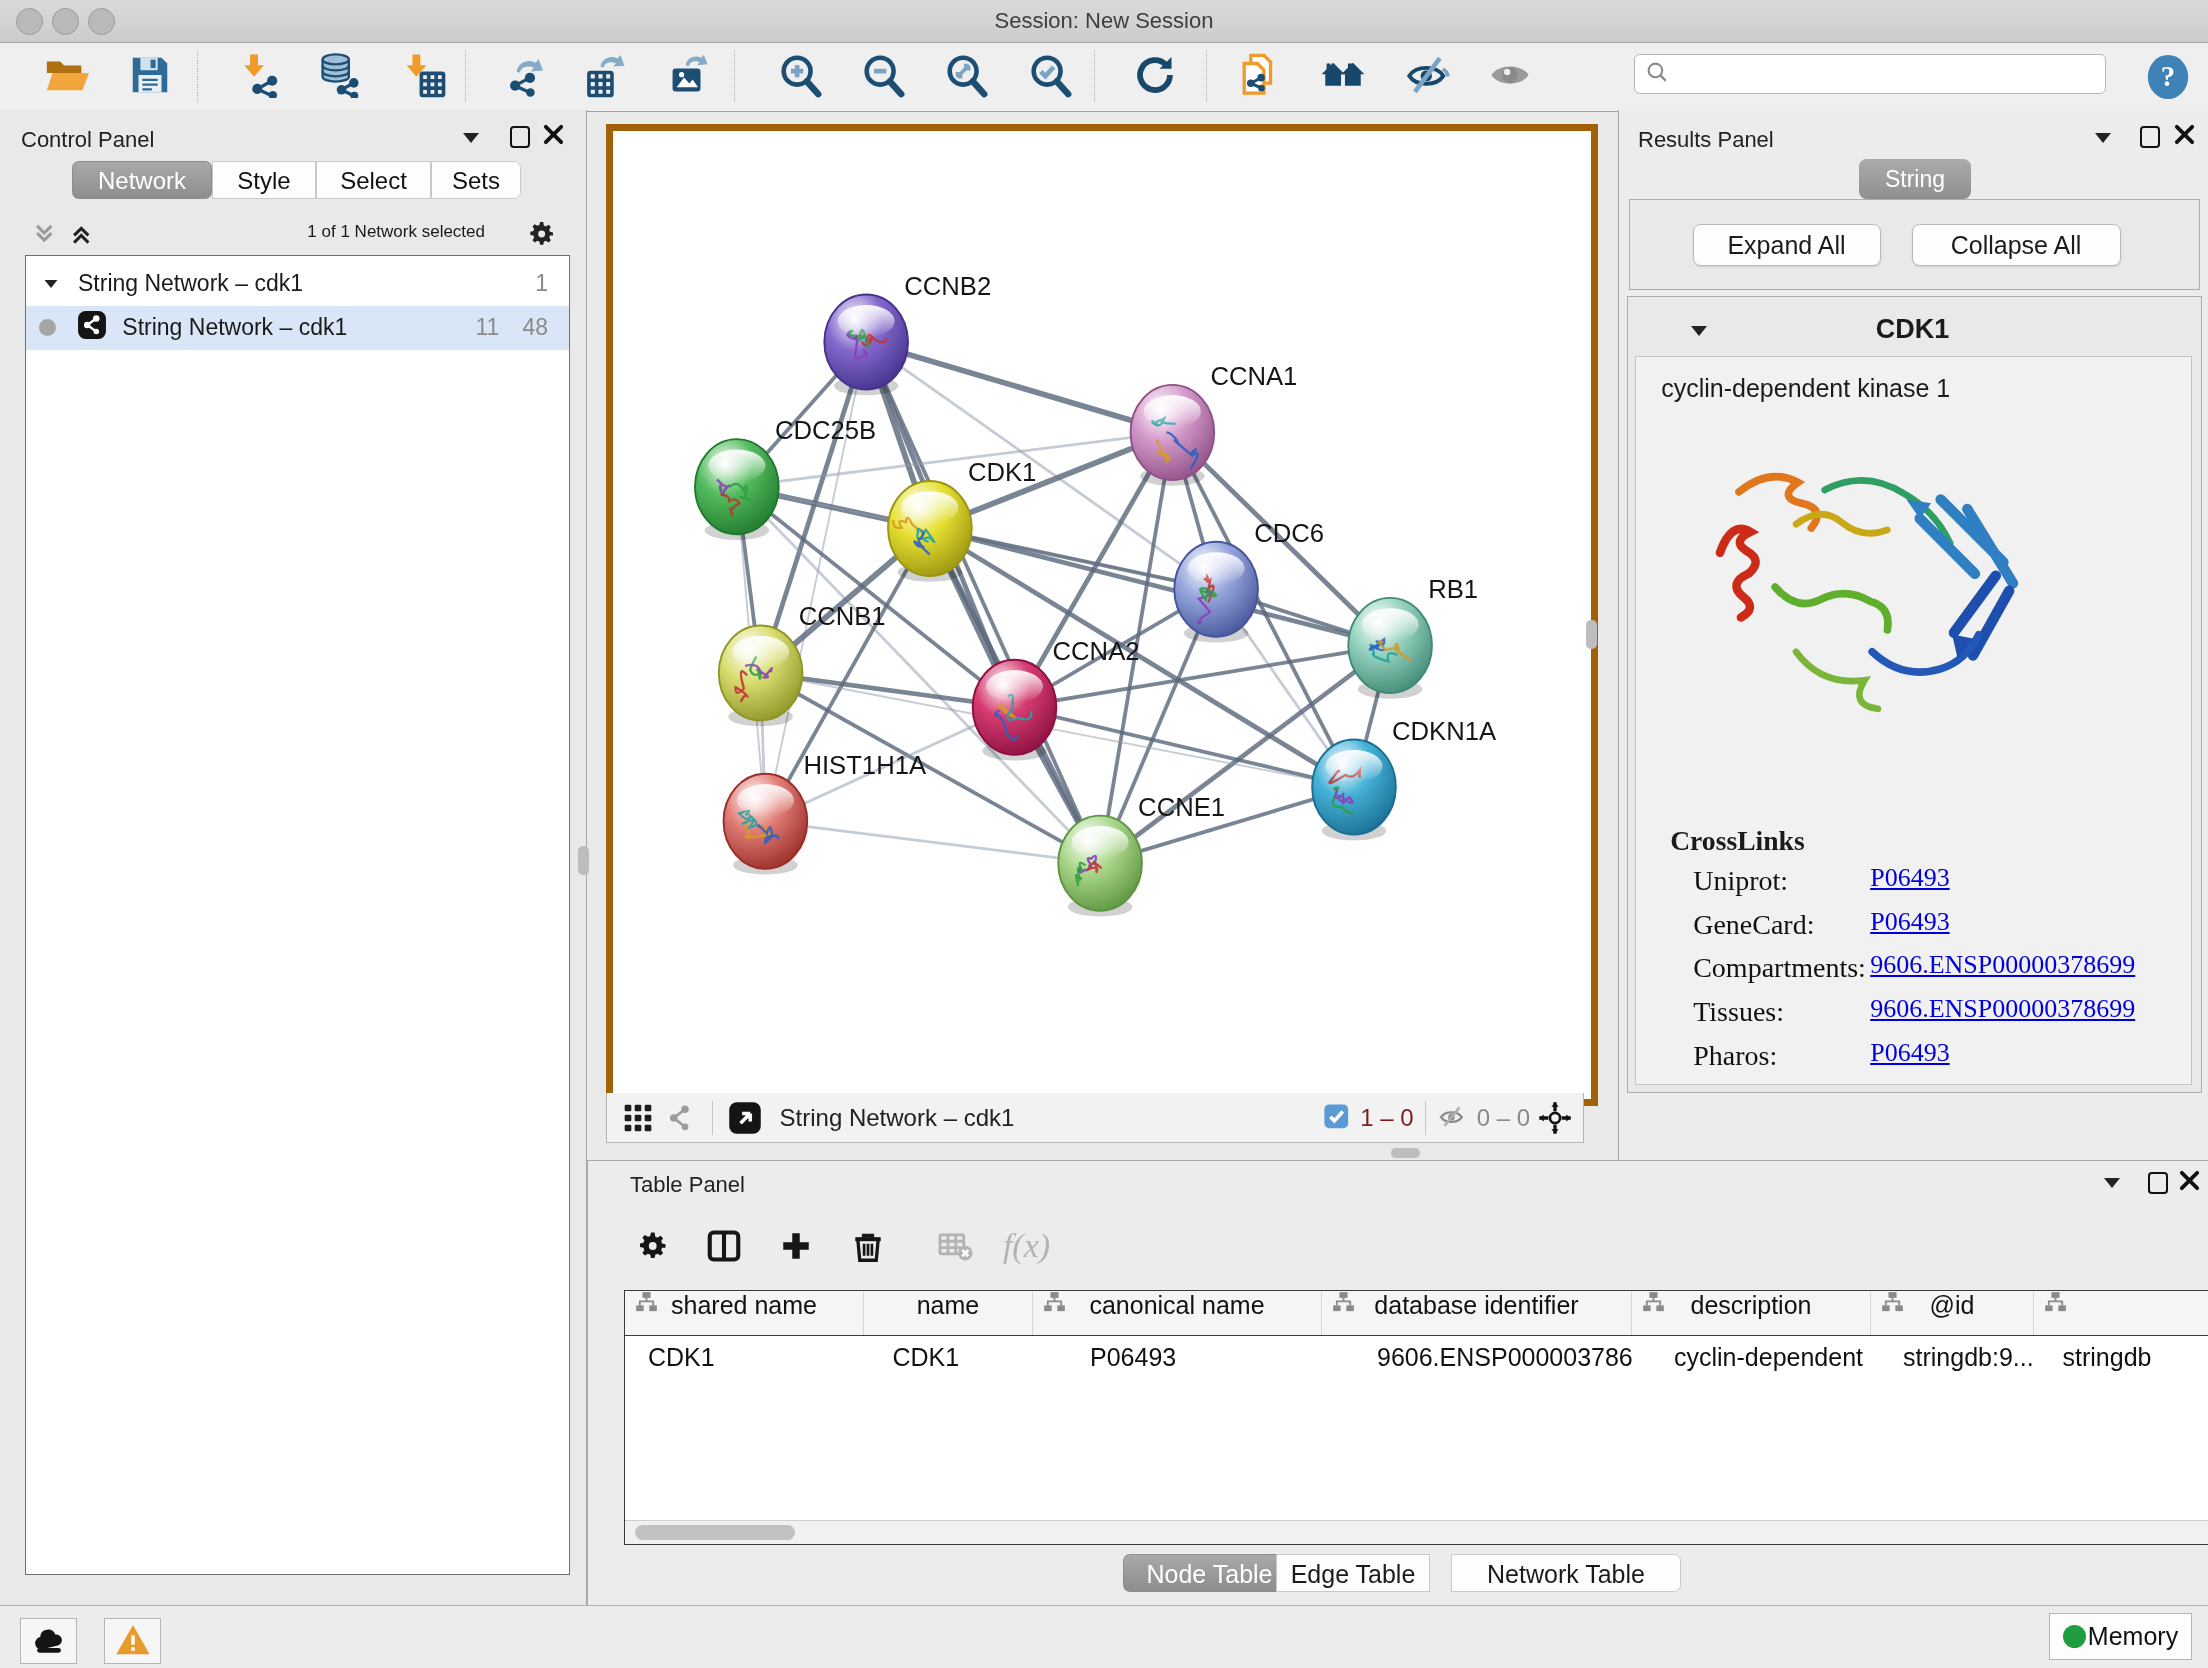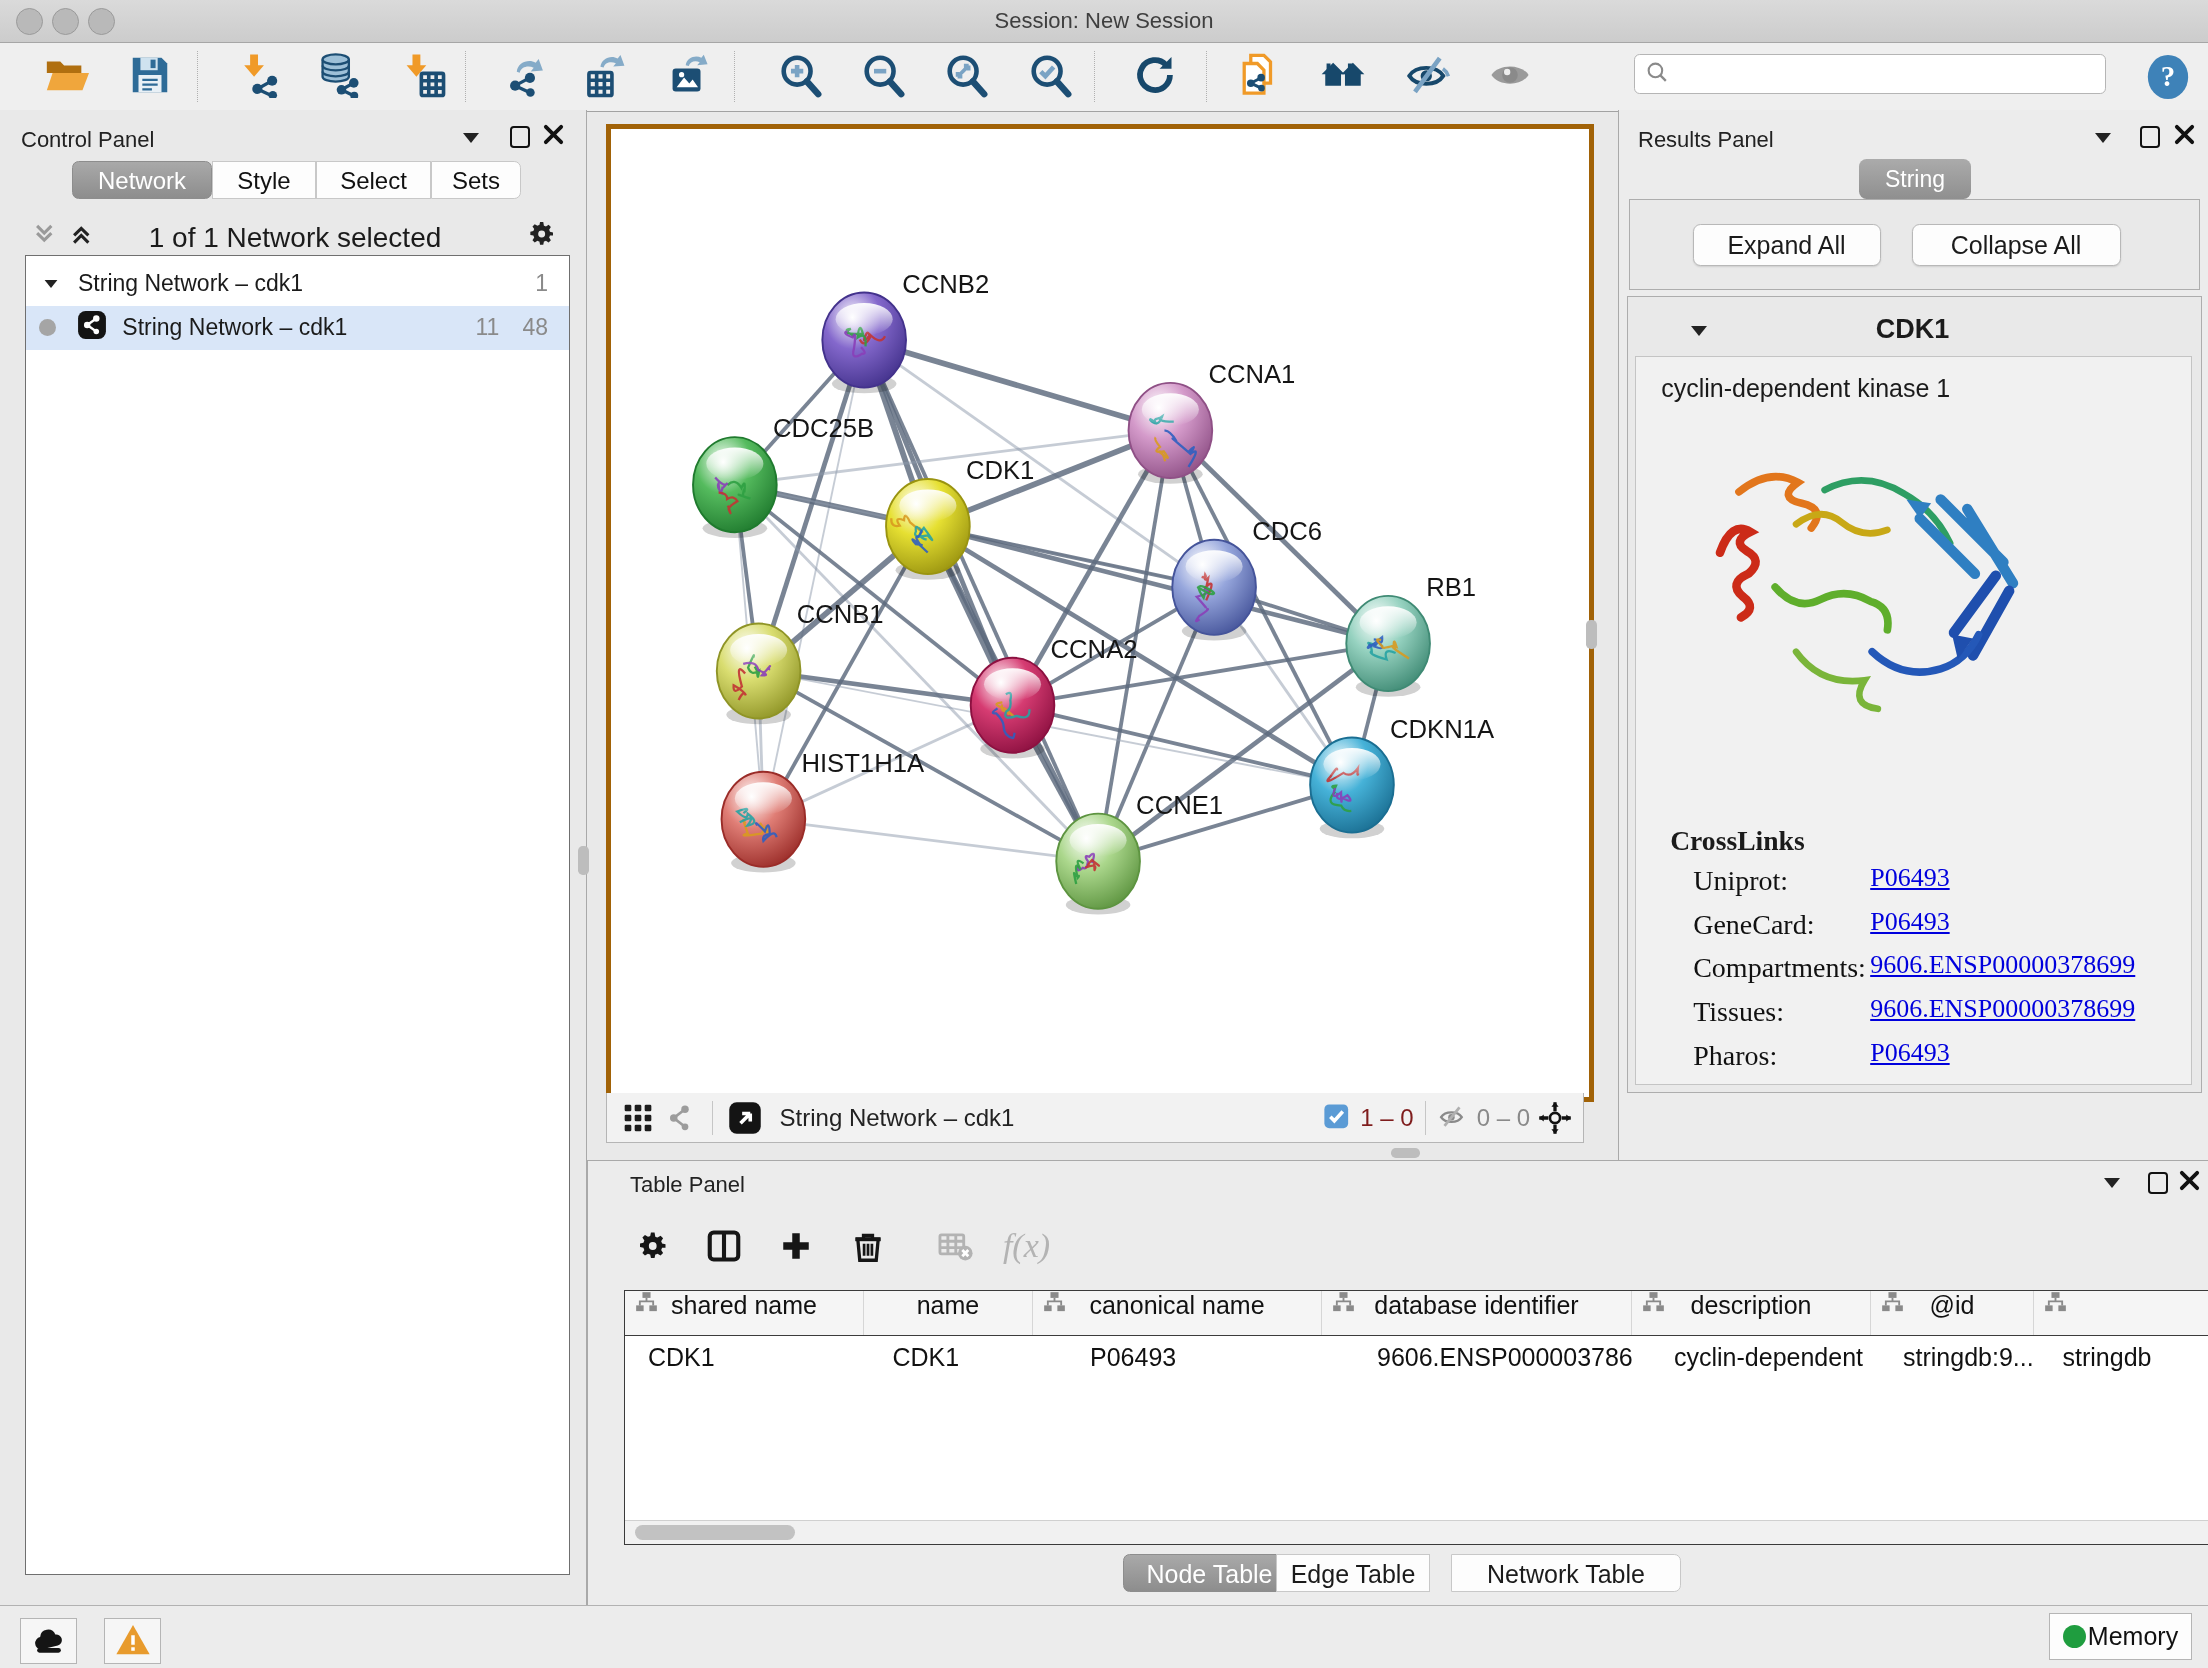--- a/index.html
+++ b/index.html
@@ -27,21 +27,21 @@
   
   .cp-tab{height:38px;line-height:38px;text-align:center;font-size:24px;background:#fdfdfd;
           border:1px solid #c8c8c8;box-sizing:border-box;color:#111}
   .cp-tab.sel{background:linear-gradient(#a9a9a9,#8d8d8d);color:#fff;border-color:#8d8d8d;border-radius:6.7px}
   .cp-tab.last{border-radius:0 6.7px 6.7px 0}
   .listbox{background:#fff;border:1px solid #6f6f6f}
   .tree-row{height:44px;display:flex;align-items:center;font-size:23px}
   .tree-row.sel{background:#d9e6f8}
   .count{color:#8a8a8a}
   
-  .canvas{left:606px;top:124px;width:978px;height:968px;background:#fff;border:5px solid #a16207}
+  .canvas{left:606px;top:124px;width:978px;height:968px;background:#fff;border:7px solid #a16207}
   .viewbar{left:606px;top:1093px;width:978px;height:50px;background:#f2f2f2;border:1px solid #b5b5b5;border-top:none;
            display:flex;align-items:center;box-sizing:border-box}
   .vsep{width:0;height:34px;border-left:1px solid #c6c6c6;margin:0 11.4px}
   .viewbar .vtitle{font-size:24px;color:#222;margin-left:13.3px}
   .handle{background:#bdbdbd;border-radius:4.8px}
   
   .results{left:1618px;top:110px;width:591px;height:1050px;background:#ececec;border-left:1px solid #a9a9a9;box-sizing:border-box}
   .pill{background:linear-gradient(#ababab,#8f8f8f);color:#fff;font-size:23px;border-radius:7.6px;
         text-align:center;line-height:40px}
   .rbtn{background:#fdfdfd;border:1px solid #b8b8b8;border-radius:7.6px;font-size:25px;text-align:center;
@@ -259,21 +259,21 @@
   <div class="abs cp-tab" style="left:212px;top:51px;width:104px">Style</div>
   <div class="abs cp-tab" style="left:316px;top:51px;width:115px">Select</div>
   <div class="abs cp-tab last" style="left:431px;top:51px;width:90px">Sets</div>
 
   <span class="abs" style="left:30px;top:110px"><svg width="28.5" height="28.5" viewBox="0 0 24 24">
         <path d="M6 5l6 6 6-6M6 11l6 6 6-6" fill="none" stroke="#9a9a9a" stroke-width="2.6"></path>
       </svg></span>
   <span class="abs" style="left:67px;top:110px"><svg width="28.5" height="28.5" viewBox="0 0 24 24">
         <path d="M6 13l6-6 6 6M6 19l6-6 6 6" fill="none" stroke="#222" stroke-width="2.6"></path>
       </svg></span>
-  <div class="abs" style="left:105px;top:112px;width:380px;text-align:center;font-size:28px">1 of 1 Network selected</div>
+  <div class="abs" style="left:105px;top:112px;width:380px;text-align:right;font-size:17px">1 of 1 Network selected</div>
   <span class="abs" style="left:525px;top:108px"><svg width="32" height="32" viewBox="0 0 24 24">
         <path d="M21 13.2v-2.4l-2.3-.5a7 7 0 00-.6-1.5l1.3-2-1.7-1.7-2 1.3c-.5-.25-1-.45-1.5-.6L13.7 3h-2.4l-.5 2.3c-.5.15-1 .35-1.5.6l-2-1.3L5.6 6.3l1.3 2c-.25.5-.45 1-.6 1.5l-2.3.5v2.4l2.3.5c.15.5.35 1 .6 1.5l-1.3 2 1.7 1.7 2-1.3c.5.25 1 .45 1.5.6l.5 2.3h2.4l.5-2.3c.5-.15 1-.35 1.5-.6l2 1.3 1.7-1.7-1.3-2c.25-.5.45-1 .6-1.5z" fill="#222"></path>
         <circle cx="12.5" cy="12" r="2.6" fill="#e9e9e9"></circle>
       </svg></span>
 
   <div class="abs listbox" style="left:25px;top:145px;width:543px;height:1318px">
     <div class="tree-row" style="margin-top:5.7px">
       <span class="caret-down" style="margin-left:17px;transform:scale(.8)"></span>
       <span style="margin-left:19px">String Network – cdk1</span>
       <span class="count" style="margin-left:auto;margin-right:21px">1</span>

